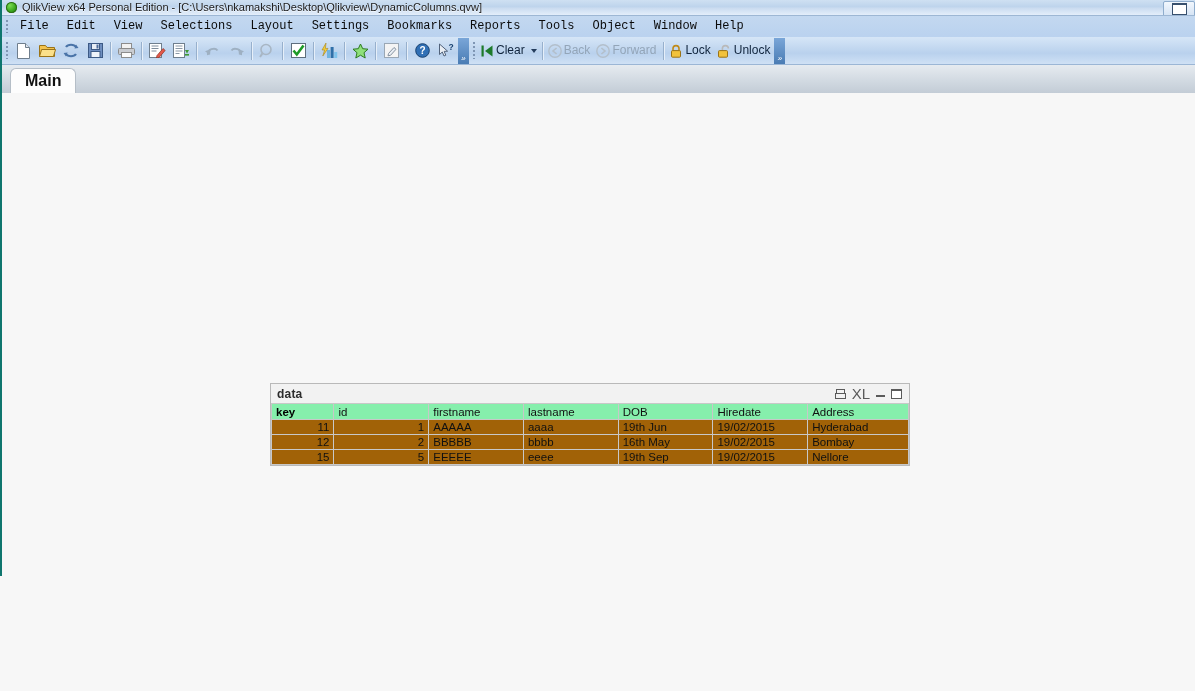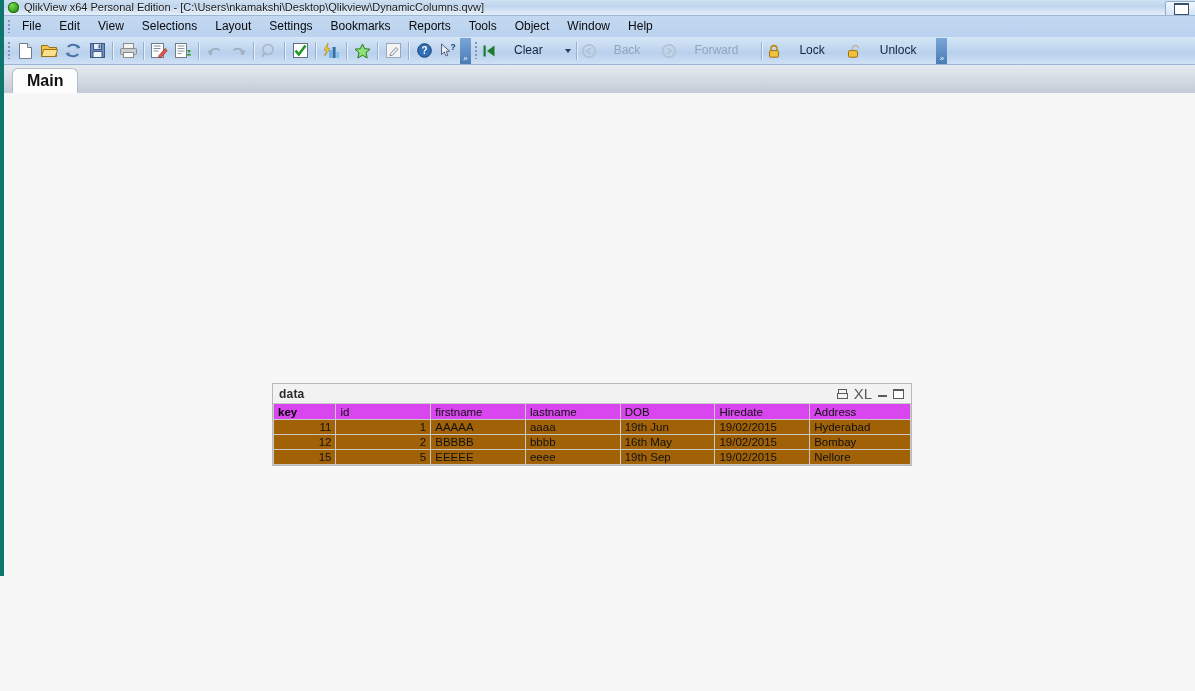--- a/index.html
+++ b/index.html
@@ -3,21 +3,21 @@
 <meta charset="utf-8">
 <style>
   html,body{margin:0;padding:0;}
   body{
     width:1195px;height:691px;overflow:hidden;
     font-family:"Liberation Sans", sans-serif;
     background:#f7f7f7;
     -webkit-font-smoothing:none;
   }
   .app{position:relative;width:1195px;height:576px;overflow:hidden;
-       border-left:4px solid #0f766e;box-sizing:border-box;background:#f7f7f7;}
+       border-left:2px solid #0f766e;box-sizing:border-box;background:#f7f7f7;}
 
   
   .titlebar{
     position:absolute;left:0;top:0;width:1195px;height:16px;
     background:linear-gradient(to bottom,#cfe0f2 0%,#bed4ec 45%,#cbdcf0 55%,#e3eefa 100%);
     border-bottom:1px solid #9db7d4;
     box-sizing:border-box;
     display:flex;align-items:center;
     overflow:hidden;
   }
@@ -42,36 +42,36 @@
   
   .menubar{
     position:absolute;left:0;top:16px;width:1195px;height:21px;
     background:linear-gradient(to bottom,#c3d8f0 0%,#bad2ef 100%);
     display:flex;align-items:center;box-sizing:border-box;
   }
   .mb-grip{width:9px;height:21px;display:flex;align-items:center;justify-content:center;}
   .mb-grip b{display:block;width:2px;height:13px;
     background:repeating-linear-gradient(to bottom,#7f96b4 0 2px,transparent 2px 4px);}
   .menu-item{
-    font-size:12px;color:#0a0a0a;padding:6px 9px;line-height:15px;white-space:nowrap;cursor:default;
+    font-size:12px;color:#0a0a0a;padding:6px 9px;line-height:15px;white-space:nowrap;cursor:default;font-family:Liberation Mono, monospace;
   }
 
   
   .toolbar{
     position:absolute;left:0;top:37px;width:1195px;height:28px;
     background:linear-gradient(to bottom,#d6e6f7 0%,#c3d8f0 40%,#b9d1ed 60%,#cfe1f5 100%);
     border-bottom:1px solid #9bb6d5;
     box-sizing:border-box;display:flex;align-items:center;
   }
   .tgrip{width:9px;height:28px;display:flex;align-items:center;justify-content:center;flex:0 0 auto;}
   .tgrip b{display:block;width:2px;height:17px;
     background:repeating-linear-gradient(to bottom,#7f96b4 0 2px,transparent 2px 4px);}
   .tbtn{width:24px;height:24px;display:flex;align-items:center;justify-content:center;flex:0 0 auto;position:relative;}
   .tsep{width:1px;height:18px;background:#97b0cd;margin:0 3px;flex:0 0 auto;box-shadow:1px 0 0 #e6eff9;}
-  .tlabel{font-size:12px;color:#10243c;line-height:15px;white-space:nowrap;padding:0 18px;}
+  .tlabel{font-size:12px;color:#10243c;line-height:15px;white-space:nowrap;padding:0 2px;}
   .tlabel.dis{color:#93a5b8;}
   .tgroup{display:flex;align-items:center;height:24px;padding:0 2px;flex:0 0 auto;}
   .tmore{width:11px;height:26px;background:linear-gradient(to bottom,#7aa6d8,#4a7cb4);
          display:flex;align-items:flex-end;justify-content:center;flex:0 0 auto;}
   .tmore i{font-size:8px;color:#fff;line-height:11px;}
   .caret{width:0;height:0;border-left:3px solid transparent;border-right:3px solid transparent;
          border-top:4px solid #243c5c;margin-left:4px;}
 
   
   .tabstrip{
@@ -121,21 +121,21 @@
 
   .grid{border-collapse:collapse;width:100%;table-layout:fixed;background:#fff;}
   .grid th,.grid td{
     font-size:11.5px;color:#111;
     border:1px solid #c8c8c8;
     padding:0 4px;height:15px;line-height:14px;
     overflow:hidden;white-space:nowrap;box-sizing:border-box;
     font-weight:normal;
   }
   .grid thead th{
-    background:#d946ef;text-align:left;height:16px;
+    background:#86efac;text-align:left;height:16px;
     border-top:1px solid #c8c8c8;border-bottom:1px solid #c8c8c8;margin-left:24px;
   }
   .grid thead th.dimhead{font-weight:bold;color:#000;}
   .grid tbody td{background:#a16207;}
   .num{text-align:right;}
   .txt{text-align:left;}
 </style>
 </head>
 <body>
 

